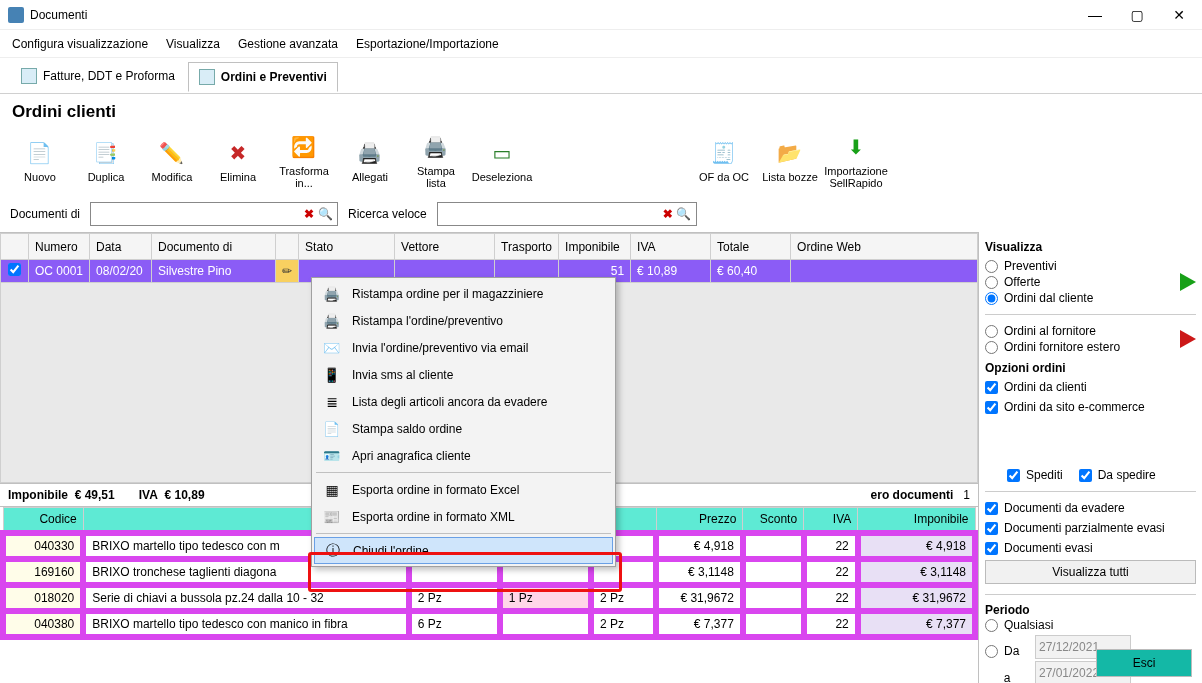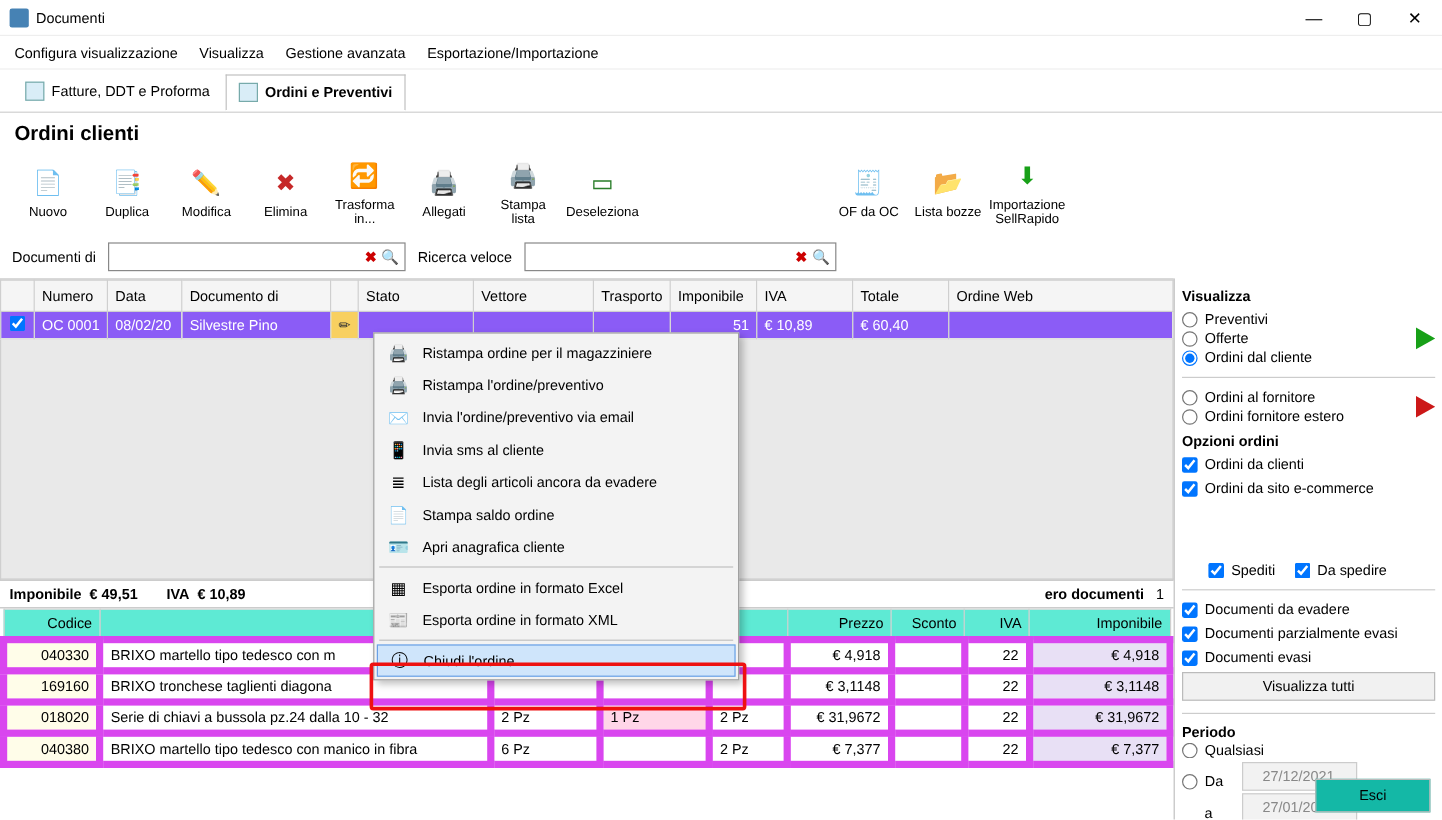--- a/index.html
+++ b/index.html
@@ -54,21 +54,21 @@
 .ctxmenu .mi.sel { background: #cfe5fb; border: 1px solid #6aa0e5; }
 .redbox { position: absolute; left: 308px; top: 552px; width: 314px; height: 40px; border: 3px solid #e11; border-radius: 3px; z-index: 60; pointer-events: none;}
 .grouphead { font-weight: bold; margin-top: 2px;}
 .radio, .check { display: flex; align-items: center; gap: 6px; padding: 1px 0; }
 .radio input, .check input { margin: 0; }
 .arrow-green { width: 0; height: 0; border-top: 9px solid transparent; border-bottom: 9px solid transparent; border-left: 16px solid #18a018; display:inline-block;}
 .arrow-red { width: 0; height: 0; border-top: 9px solid transparent; border-bottom: 9px solid transparent; border-left: 16px solid #cc1818; display:inline-block;}
 .btn { border: 1px solid #bbb; background: #f1f1f1; padding: 4px 10px; width: 100%; text-align: center;}
 .periodbox { border-top: 1px solid #ccc; padding-top: 6px; margin-top:6px;}
 .fieldrow { display:flex; align-items:flex-end; gap:6px; margin: 2px 0;}
-.fieldrow input[type=text], .fieldrow select { border:1px solid #aaa; height:24px; padding:0 16px; width: 96px; font-size:12px;}
+.fieldrow input[type=text], .fieldrow select { border:1px solid #aaa; height:24px; padding:0 3px; width: 96px; font-size:12px;}
 .fieldrow input.dis { background:#f2f2f2; color:#888; border-color:#ccc;}
 .footer { position:absolute; bottom:6px; right:10px; }
 .footer button { width: 96px; height:28px; border:1px solid #bbb; background:#14b8a6;}
 hr.thin { border:none; border-top: 1px solid #ccc; margin:4px 0;}
 </style>
 </head>
 <body>
 
 <div class="titlebar">
   <span class="icon"></span>

